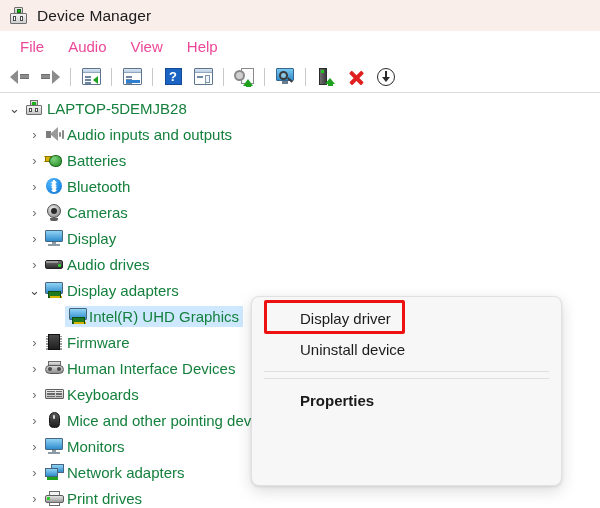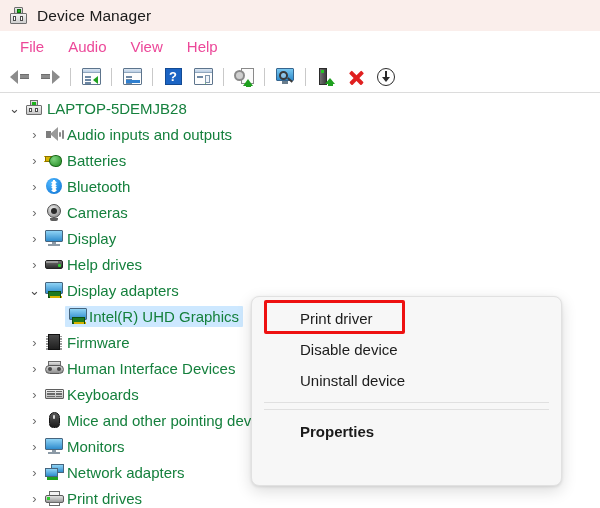--- a/index.html
+++ b/index.html
@@ -493,21 +493,21 @@
     <div class="row ind1">
       <span class="chev">›</span>
       <span class="ico">
         <span class="ic ic-disk">
             <i class="b"></i>
             <i class="sh"></i>
             <i class="l"></i>
           </span>
       </span>
       <span class="lbl-wrap">
-          <span class="lbl">Help drives</span>
+          <span class="lbl">Audio drives</span>
         </span>
     </div>
 
     <div class="row ind1">
       <span class="chev down">⌄</span>
       <span class="ico">
         <span class="ic ic-disp">
             <i class="scr"></i>
             <i class="card">
               <i class="p" style="left: 1px;"></i>
@@ -668,22 +668,21 @@
           </span>
       </span>
       <span class="lbl-wrap">
           <span class="lbl">Print drives</span>
         </span>
     </div>
 
   </div>
 
   <div class="ctxmenu">
-    <div class="ctxitem">Print driver</div>
-    <div class="ctxitem">Disable device</div>
+    <div class="ctxitem">Display driver</div>
     <div class="ctxitem">Uninstall device</div>
     <div class="ctxsep"></div>
     <div class="ctxsep"></div>
     <div class="ctxitem bold">Properties</div>
   </div>
 
   <div class="ctx-highlight"></div>
 
 </div>
 

